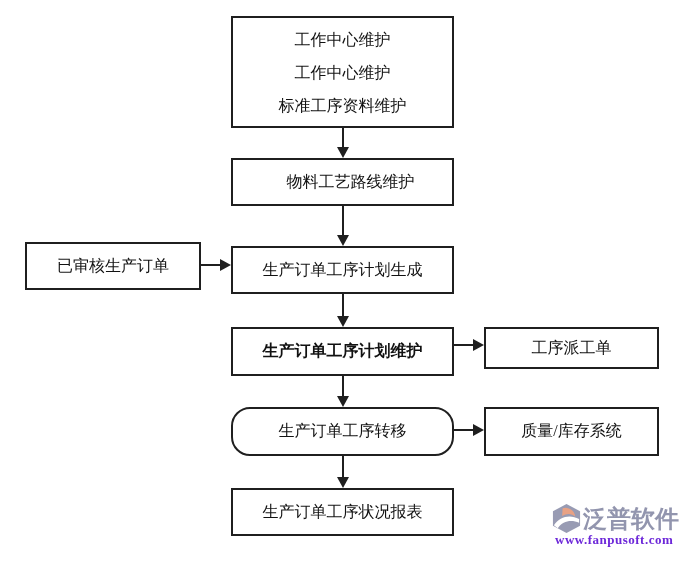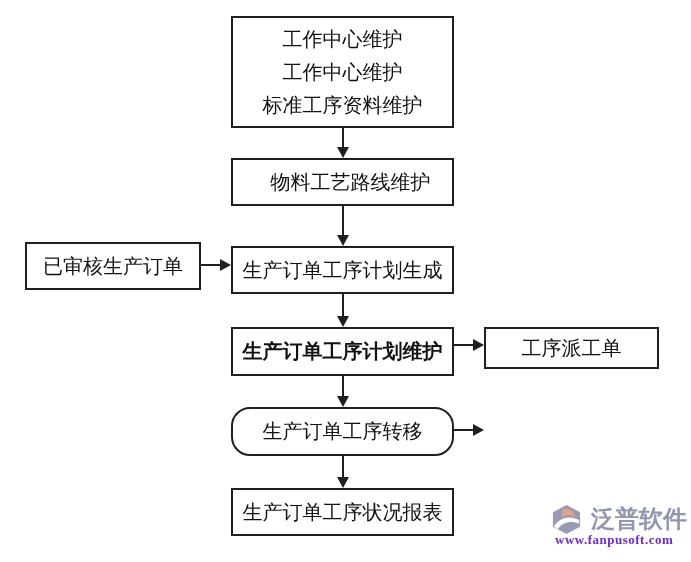--- a/index.html
+++ b/index.html
@@ -5,38 +5,38 @@
   html,body{margin:0;padding:0;background:#ffffff;}
   .canvas{
     position:relative;width:691px;height:562px;background:#ffffff;
     font-family:"Liberation Serif","DejaVu Serif",serif;
     overflow:hidden;
   }
   .box{
     position:absolute;box-sizing:border-box;
     border:2px solid #1f1f1f;background:#ffffff;
     display:flex;align-items:center;justify-content:center;
-    font-size:20px;color:#111111;text-align:left;
+    font-size:16px;color:#111111;text-align:left;
     white-space:nowrap;
   }
   .box-multiline{flex-direction:column;justify-content:center;line-height:33px;}
   #top-box{left:231px;top:16px;width:223px;height:112px;}
   #routing-box{left:231px;top:158px;width:223px;height:48px;padding-left:16px;}
   #approved-order-box{left:25px;top:242px;width:176px;height:48px;}
   #plan-generate-box{left:231px;top:246px;width:223px;height:48px;}
   #plan-maintain-box{left:231px;top:327px;width:223px;height:49px;font-weight:bold;}
   #dispatch-box{left:484px;top:327px;width:175px;height:42px;}
   #transfer-box{left:231px;top:407px;width:223px;height:49px;border-radius:19px;}
   #quality-inventory-box{left:484px;top:407px;width:175px;height:49px;}
   #status-report-box{left:231px;top:488px;width:223px;height:48px;}
   .arrow-layer{position:absolute;left:0;top:0;width:691px;height:562px;pointer-events:none;}
   .arrow-layer line{stroke:#1f1f1f;stroke-width:2;}
   .arrow-layer polygon{fill:#1f1f1f;}
   .logo{position:absolute;left:551px;top:503px;width:140px;height:52px;}
-  .logo-row{display:flex;align-items:flex-end;gap:9px;}
+  .logo-row{display:flex;align-items:flex-start;gap:1px;}
   .logo-icon{width:31px;height:31px;flex:0 0 auto;}
   .logo-brand{
     font-family:"DejaVu Sans","Liberation Sans",sans-serif;
     font-weight:bold;font-size:24px;color:#9295ae;white-space:nowrap;
   }
   .logo-url{
     font-family:"Liberation Serif","DejaVu Serif",serif;
     font-weight:bold;font-size:13px;color:#6d28d9;
     letter-spacing:0.5px;margin-top:-3px;padding-left:4px;white-space:nowrap;
   }
@@ -104,20 +104,23 @@
   </div>
 
   <div class="box" id="dispatch-box">
     <span>工序派工单</span>
   </div>
 
   <div class="box" id="transfer-box">
     <span>生产订单工序转移</span>
   </div>
 
+  <div class="box" id="quality-inventory-box">
+    <span>质量/库存系统</span>
+  </div>
 
   <div class="box" id="status-report-box">
     <span>生产订单工序状况报表</span>
   </div>
 
   <div class="logo">
     <div class="logo-row">
       <svg class="logo-icon" viewBox="0 0 32 32" xmlns="http://www.w3.org/2000/svg">
         <polygon points="16,1 30,8.5 30,23.5 16,31 2,23.5 2,8.5" fill="#989bb3"></polygon>
         <path d="M12,5.5 a10,10 0 0 1 13,8.5 c-4,-3.6 -9,-3.6 -13.5,-0.5 Z" fill="#e8a184"></path>

